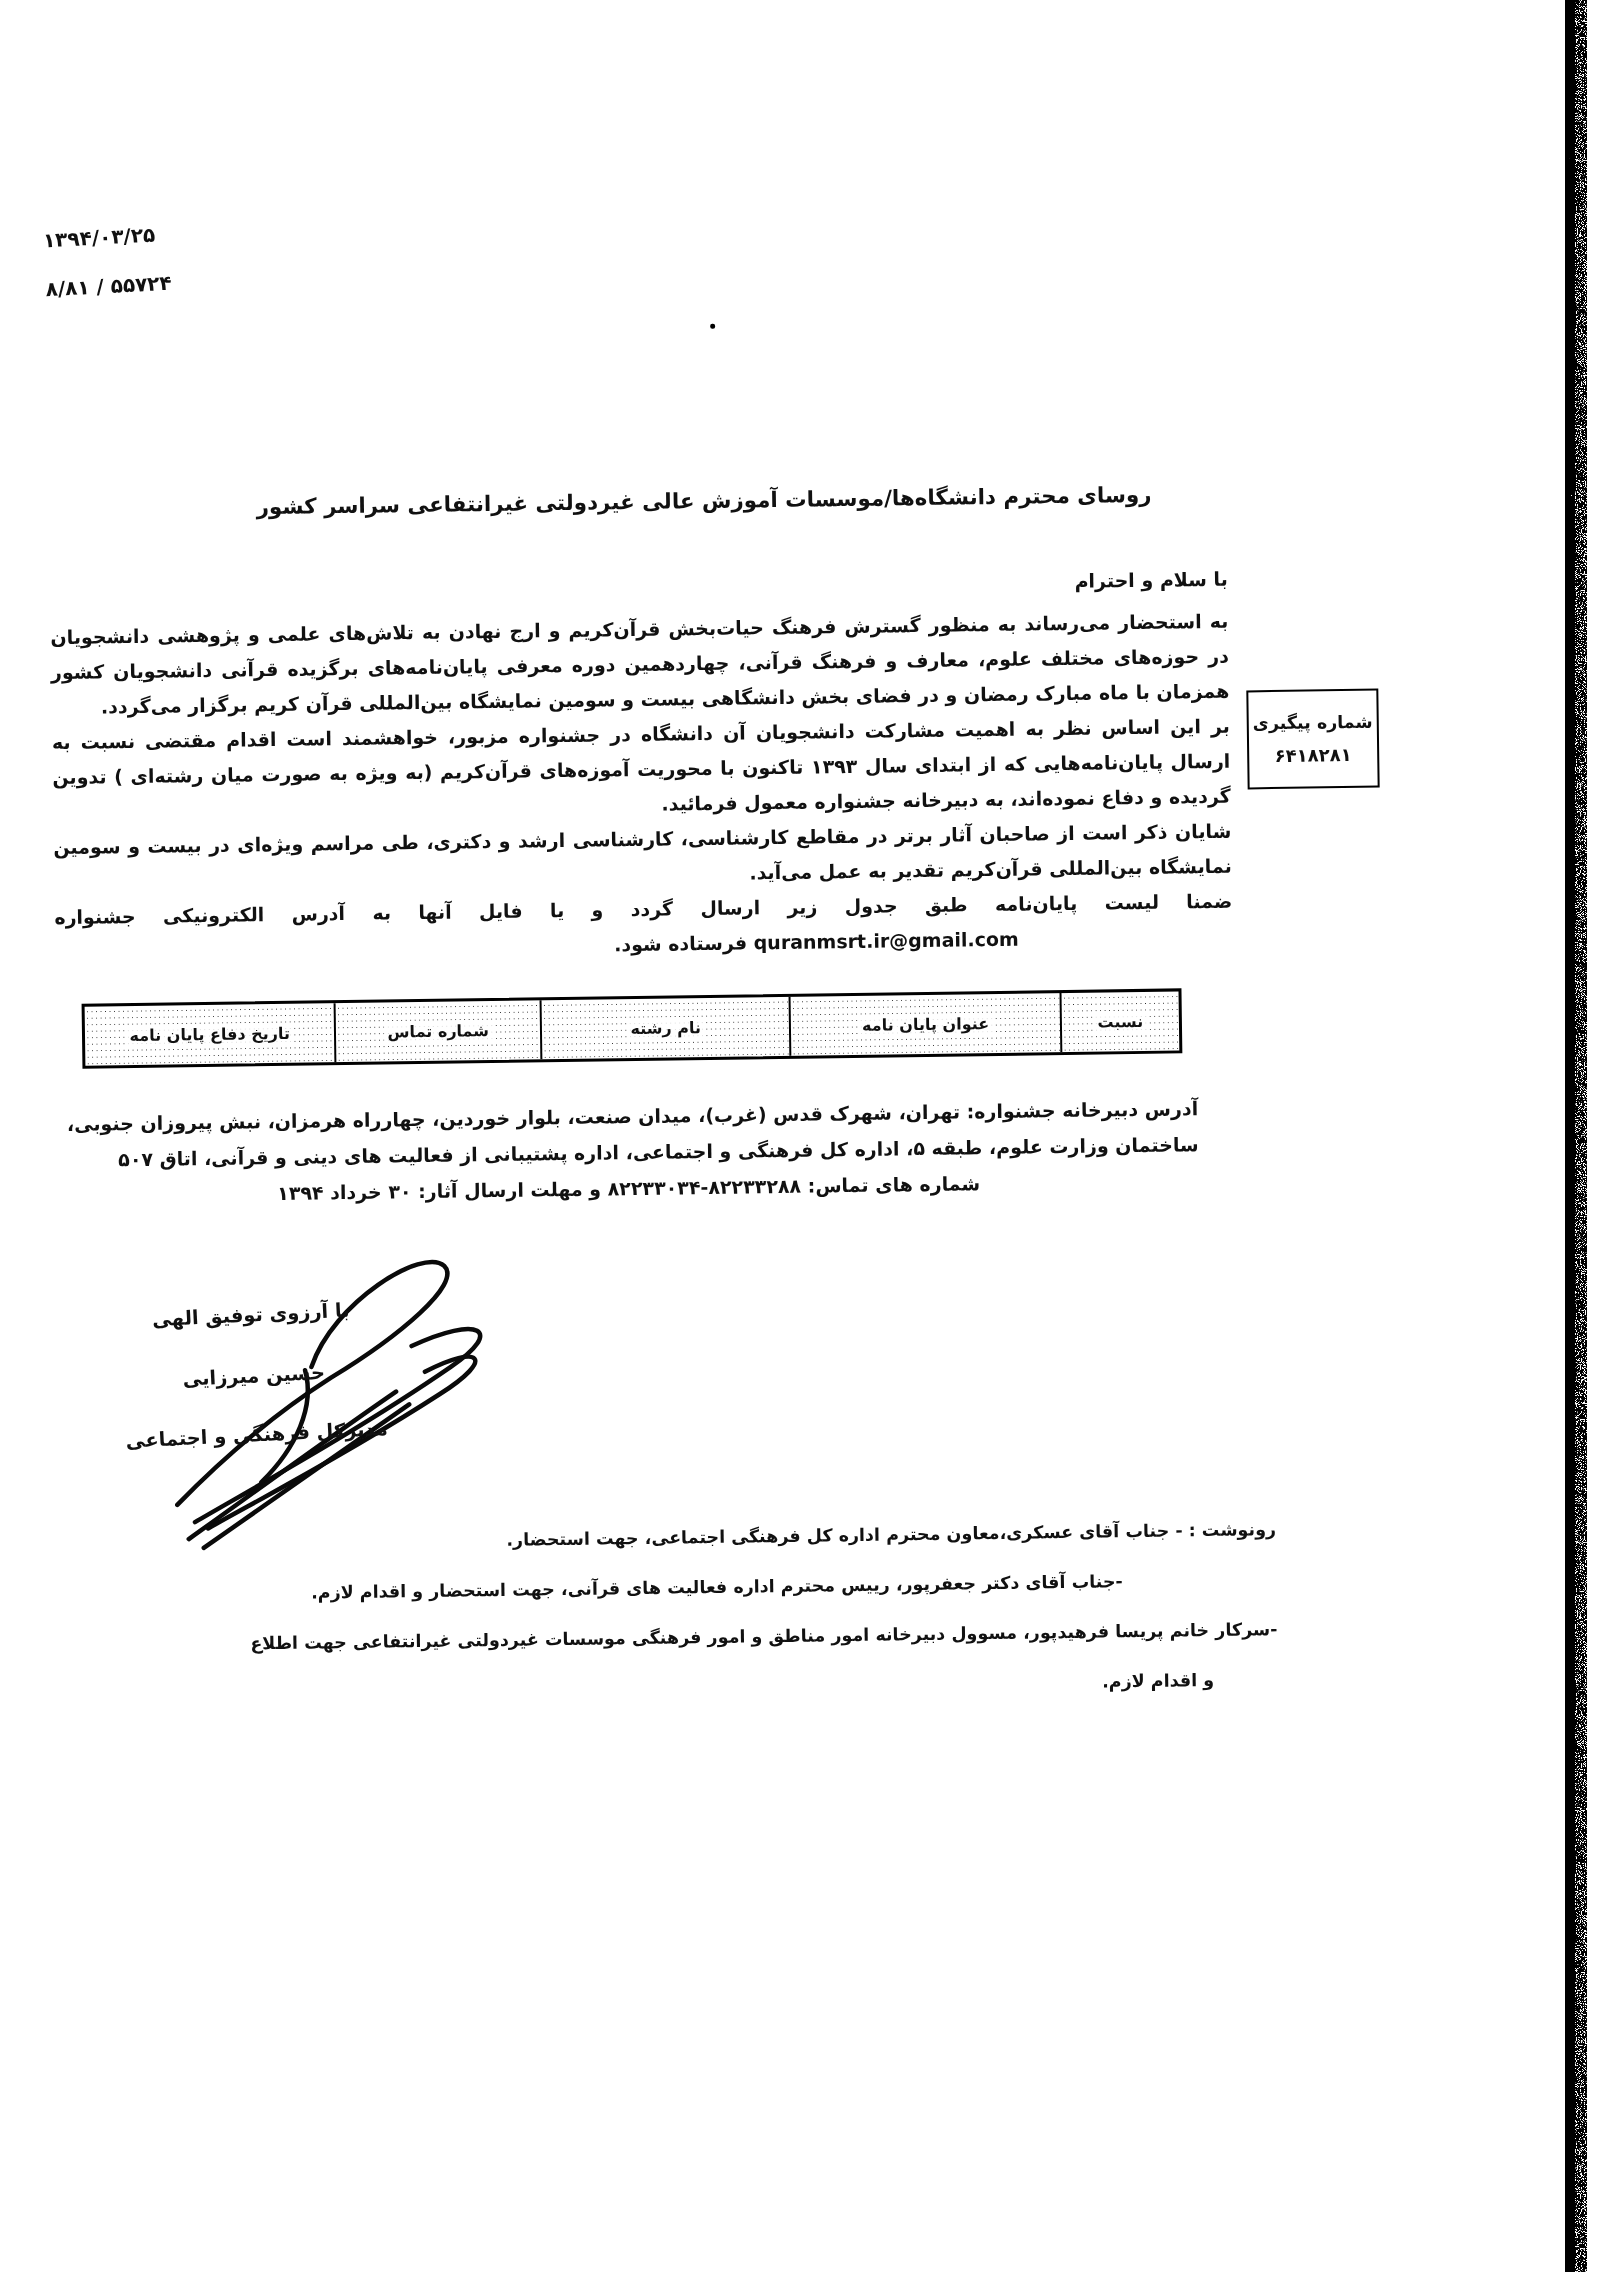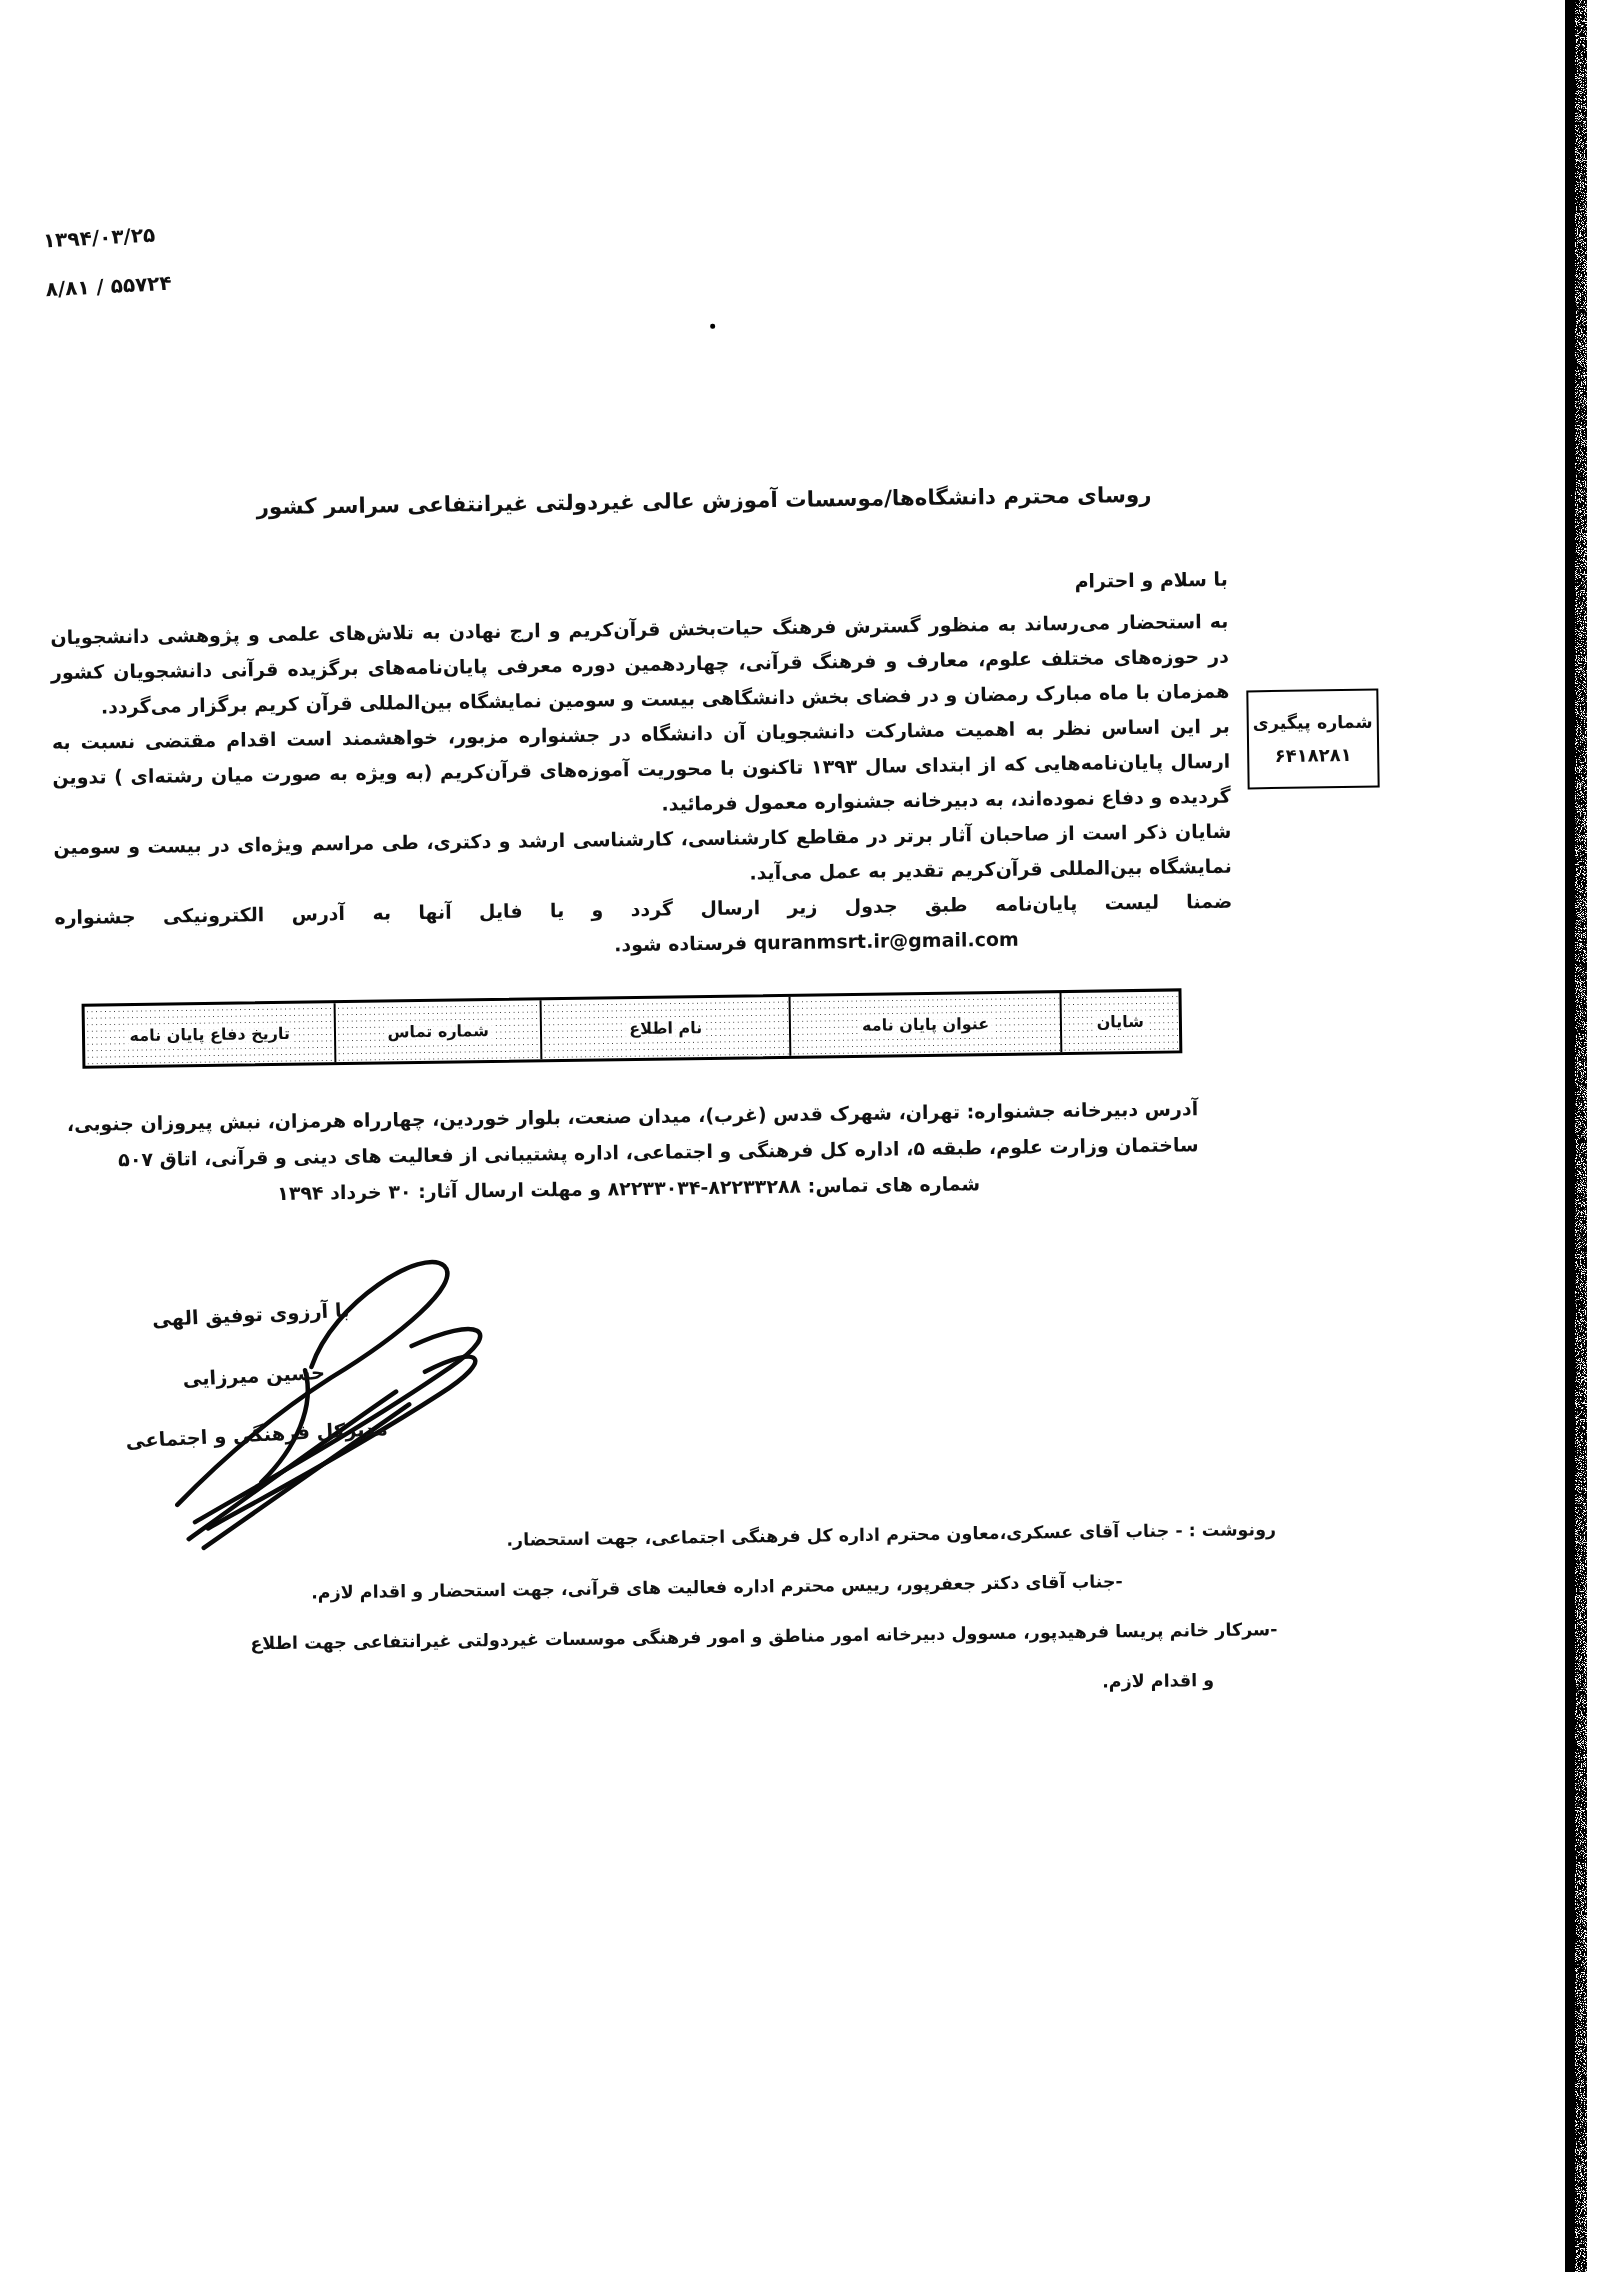--- a/index.html
+++ b/index.html
@@ -105,27 +105,27 @@
       <p class="email-line"><span>quranmsrt.ir@gmail.com</span> <span>فرستاده شود.</span></p>
     </div>
 
     <div class="tracking-box">
       <div class="lbl">شماره پیگیری</div>
       <div class="num">۶۴۱۸۲۸۱</div>
     </div>
 
     <div class="thesis-table">
       <div class="cell" style="width:120px">
-          <span>شایان</span>
+          <span>نسبت</span>
         </div>
       <div class="cell" style="width:272px">
           <span>عنوان پایان نامه</span>
         </div>
       <div class="cell" style="width:251px">
-          <span>نام اطلاع</span>
+          <span>نام رشته</span>
         </div>
       <div class="cell" style="width:207px">
           <span>شماره تماس</span>
         </div>
       <div class="cell" style="width:251px">
           <span>تاریخ دفاع پایان نامه</span>
         </div>
     </div>
 
     <div class="address">

